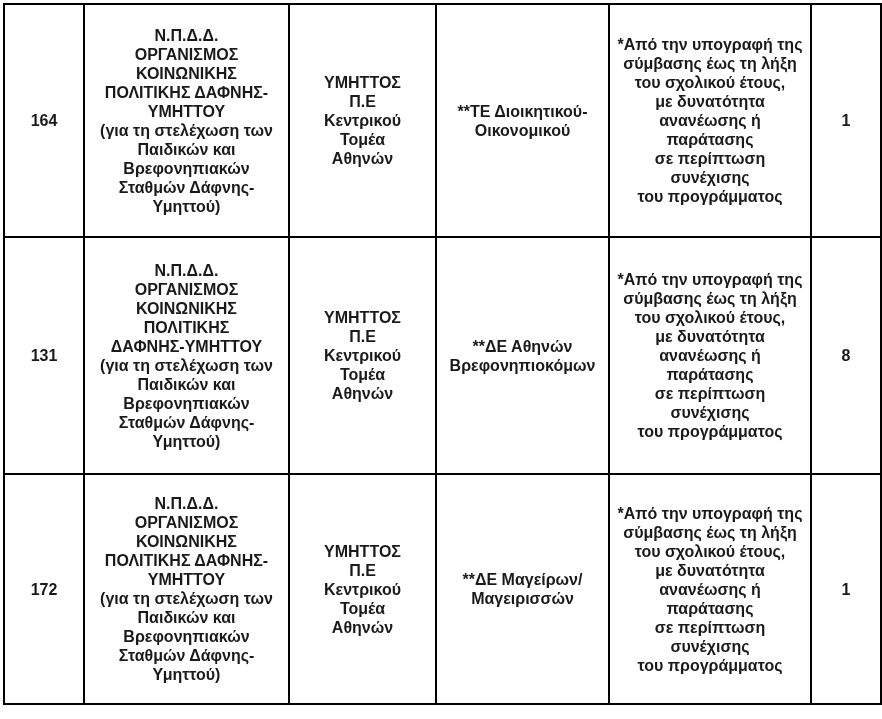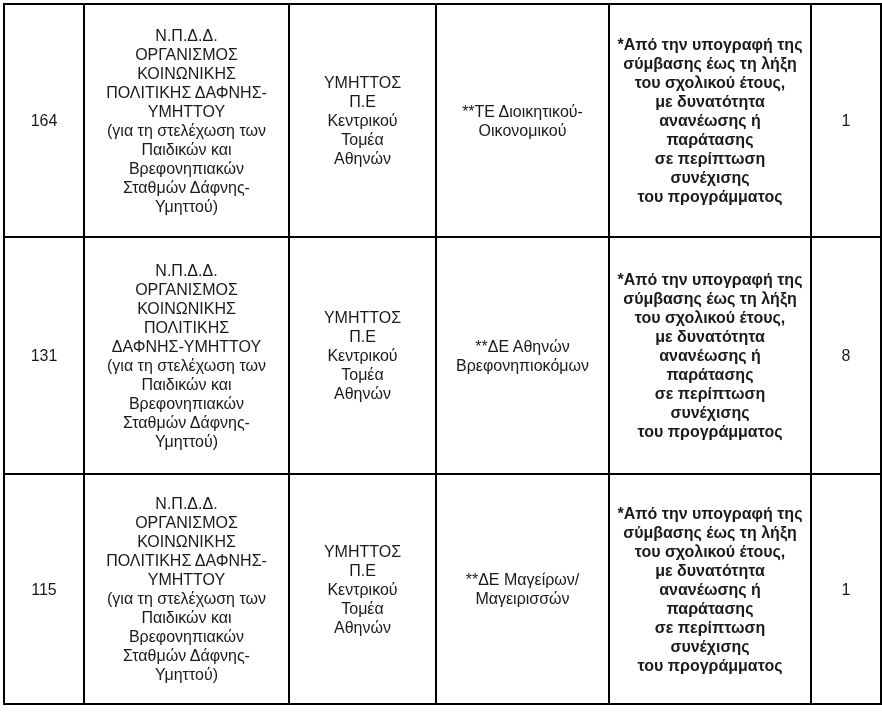--- a/index.html
+++ b/index.html
@@ -27,28 +27,28 @@
     text-align: center;
     vertical-align: middle;
     font-size: 16px;
     line-height: 19px;
     padding: 2px 4px;
     overflow: hidden;
   }
   tr.row-1 { height: 233px; }
   tr.row-2 { height: 237px; }
   tr.row-3 { height: 230px; }
-  .b { font-weight: normal; }
+  .b { font-weight: bold; }
   .pre { white-space: pre-line; }
   td.duration-cell {
     vertical-align: top;
     padding-top: 24px;
     font-weight: bold;
   }
-  .org-note { font-weight: normal; }
+  .org-note { font-weight: bold; }
 </style>
 </head>
 <body>
 
 <div class="doc-wrap">
   <table class="positions-table">
     <colgroup>
       <col style="width:80px">
       <col style="width:205px">
       <col style="width:147px">
@@ -111,21 +111,21 @@
         <td class="pre duration-cell">*Από την υπογραφή της
 σύμβασης έως τη λήξη
 του σχολικού έτους,
 με δυνατότητα
 ανανέωσης ή παράτασης
 σε περίπτωση συνέχισης
 του προγράμματος</td>
         <td class="b">8</td>
       </tr>
       <tr class="row-3">
-        <td class="b">115</td>
+        <td class="b">172</td>
         <td>
           <div class="b pre">Ν.Π.Δ.Δ.
 ΟΡΓΑΝΙΣΜΟΣ
 ΚΟΙΝΩΝΙΚΗΣ
 ΠΟΛΙΤΙΚΗΣ ΔΑΦΝΗΣ-
 ΥΜΗΤΤΟΥ</div>
           <div class="org-note pre">(για τη στελέχωση των
 Παιδικών και
 Βρεφονηπιακών
 Σταθμών Δάφνης-

